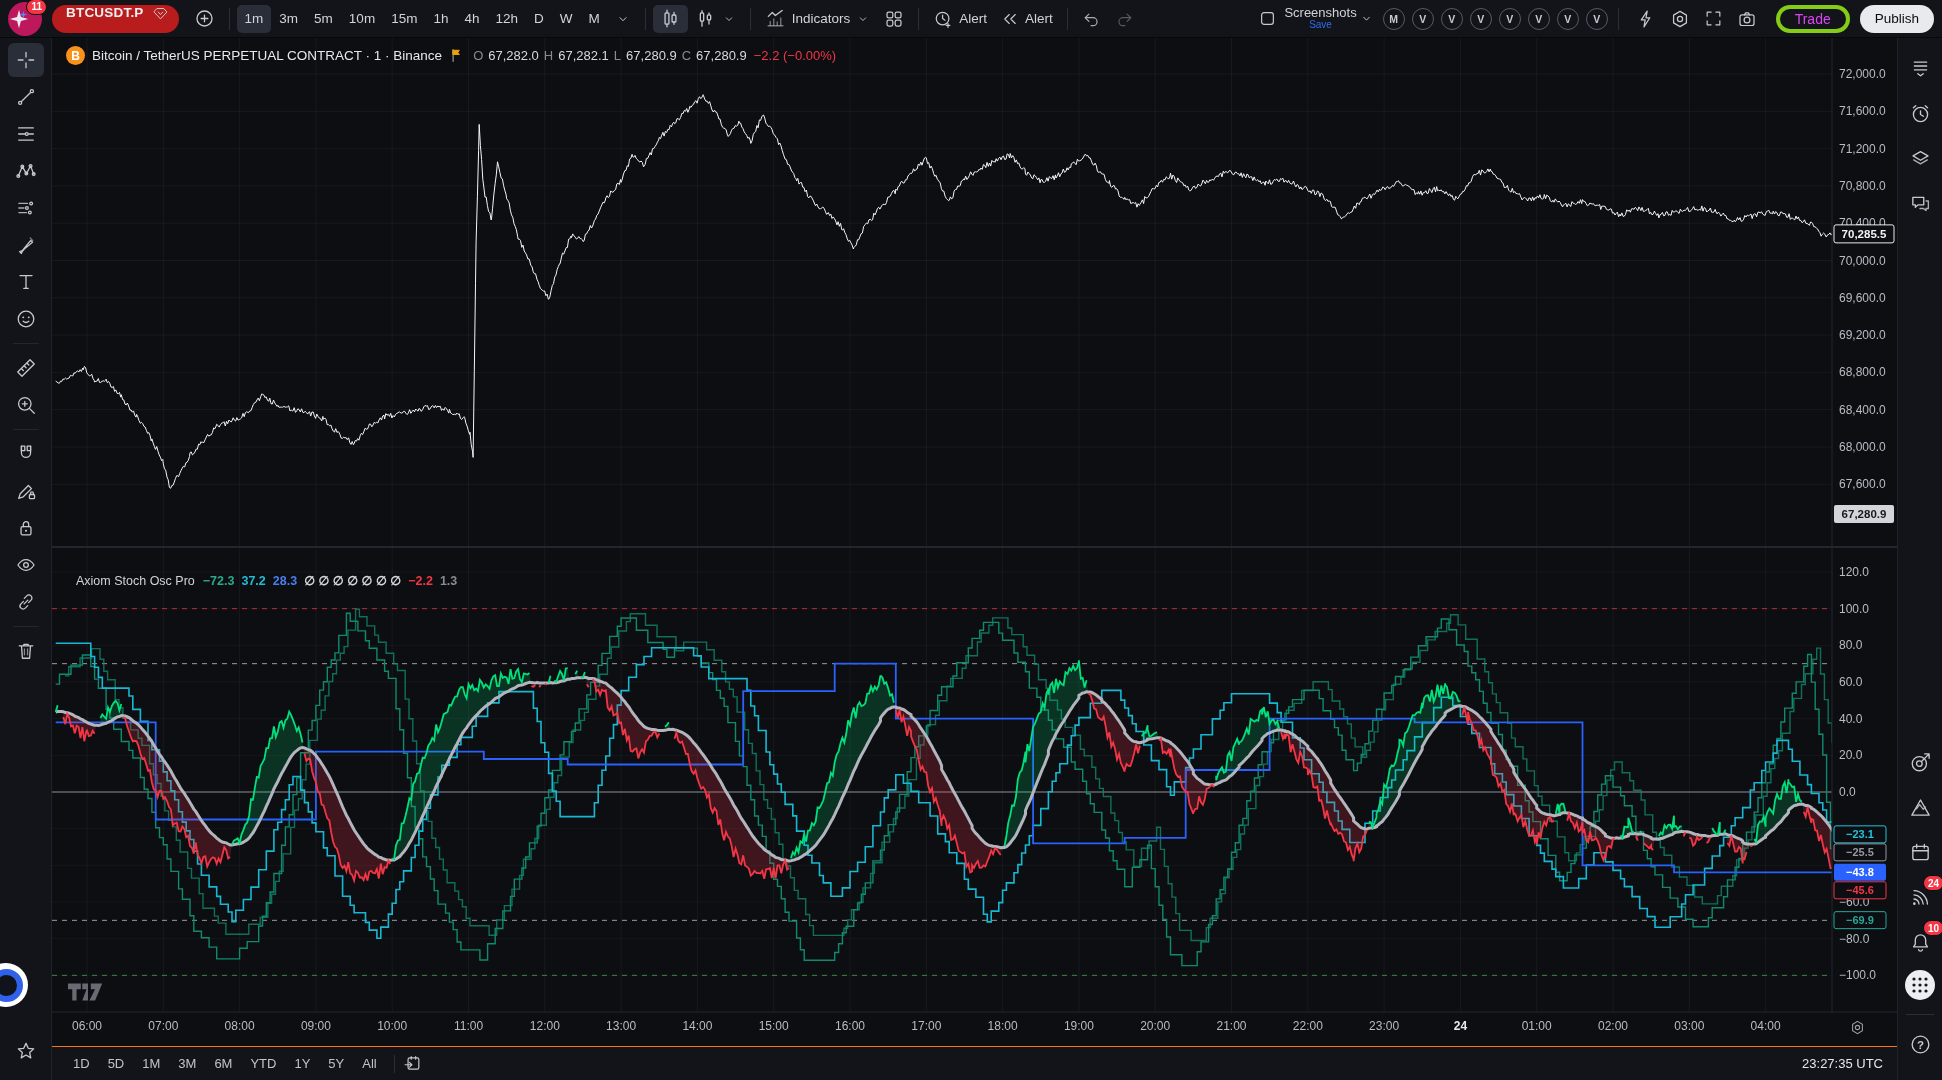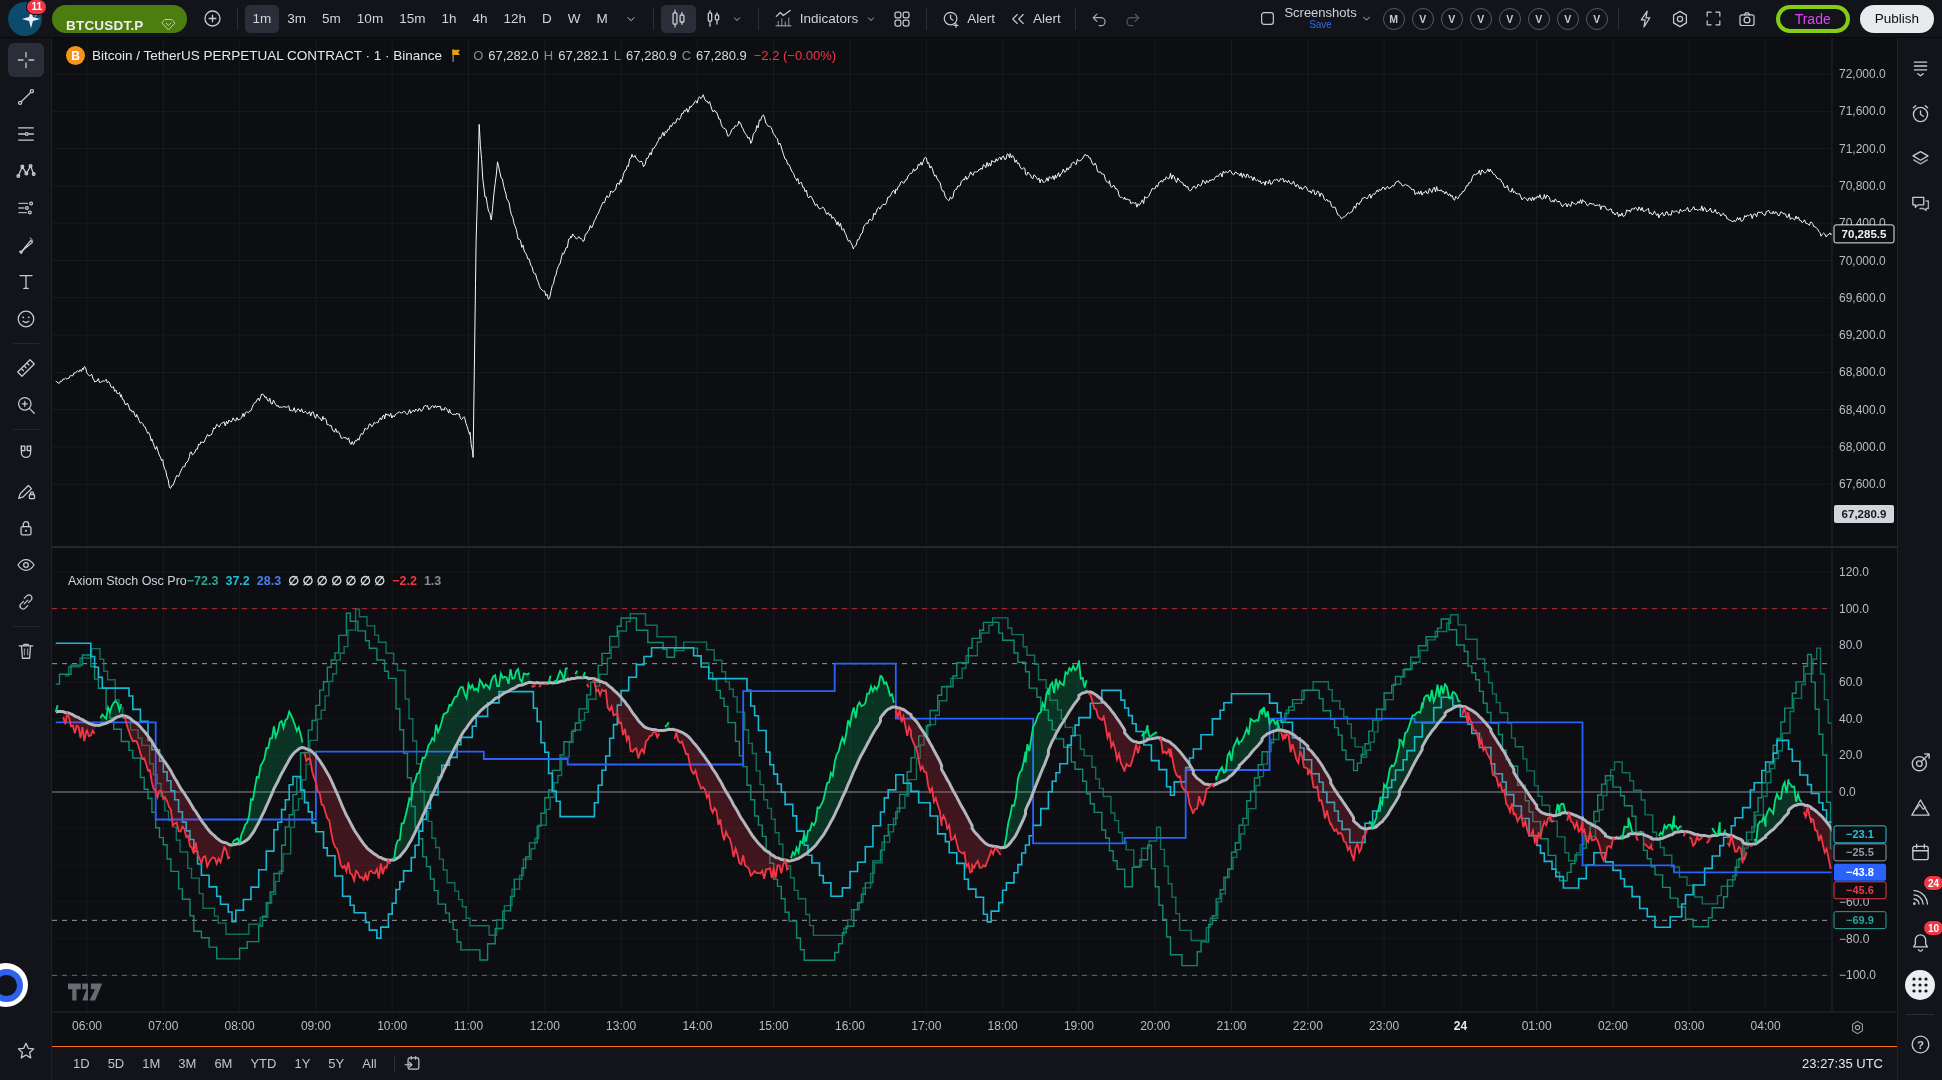--- a/index.html
+++ b/index.html
@@ -9,27 +9,27 @@
   
   #topbar{position:absolute;left:0;top:0;width:1942px;height:38px;background:#131419;
     border-bottom:1px solid #07080a;display:flex;align-items:center;padding:0 8px;z-index:30}
   .grp{display:flex;align-items:flex-end}
   .sep{width:1px;height:22px;background:#2a2e39;margin:0 7px;flex:0 0 auto}
   .tbbtn{height:28px;display:flex;align-items:center;gap:6px;padding:0 7px;border-radius:5px;
     color:#cfd3da;font-size:13.5px;cursor:pointer;white-space:nowrap}
   .tbbtn.sel{background:#2a2e39}
   .ico{display:inline-flex;align-items:center;justify-content:center;color:#c6c9d0}
   .ico svg{display:block}
-  #logo{position:relative;width:34px;height:34px;border-radius:50%;background:#0c4a6e;
-    display:flex;align-items:center;justify-content:flex-end;margin-right:10px;cursor:pointer}
+  #logo{position:relative;width:34px;height:34px;border-radius:50%;background:#be185d;
+    display:flex;align-items:center;justify-content:flex-start;margin-right:10px;cursor:pointer}
   .redbadge{position:absolute;top:-3px;right:-5px;min-width:17px;height:16px;border-radius:9px;
     background:#f23645;color:#fff;font-size:10px;font-weight:700;display:flex;align-items:center;
     justify-content:center;padding:0 4px;border:1px solid #0d0e12}
-  #symbolpill{height:28px;background:#4d7c0f;border-radius:15px;display:flex;align-items:flex-end;
-    gap:16px;padding:0 10px 0 14px;cursor:pointer;margin-right:8px}
+  #symbolpill{height:28px;background:#b91c1c;border-radius:15px;display:flex;align-items:flex-start;
+    gap:8px;padding:0 10px 0 14px;cursor:pointer;margin-right:8px}
   #symbolpill .sym{font-size:13.5px;font-weight:700;color:#eceef2;letter-spacing:.2px}
   .tf{font-weight:500;padding:0 8px}
   .twoline{display:flex;flex-direction:column;align-items:center;line-height:12px;cursor:pointer}
   .twoline .l1{font-size:13px;color:#cfd3da}
   .twoline .l2{font-size:10px;color:#2e6bf0;font-weight:400}
   .circle-av{width:22px;height:22px;border-radius:50%;border:1px solid #565a66;color:#c6c9d0;
     font-size:10.5px;font-weight:700;display:flex;align-items:center;justify-content:center;
     margin-left:7px;cursor:pointer;flex:0 0 auto}
   #tradebtn{height:28px;border-radius:15px;border:4px solid #84cc16;padding:0 15px;font-size:14px;
     color:#d946ef;display:flex;align-items:center;cursor:pointer;margin-left:12px}
@@ -59,21 +59,21 @@
   #chart{position:absolute;left:0;top:0}
   #legend{position:absolute;left:14px;top:8px;display:flex;align-items:center;gap:7px;
     font-size:13.5px;z-index:5;white-space:nowrap}
   #legend .title{color:#e6e8ec}
   .btc{width:19px;height:19px;border-radius:50%;background:#f7931a;color:#fff;font-weight:700;
     font-size:12px;display:flex;align-items:center;justify-content:center}
   .ohlc{display:flex;gap:5px;font-size:13px}
   .ohlc .lt{color:#868b96}
   .ohlc .vl{color:#d5d8de}
   .chg{color:#f23645;font-size:13px}
-  #osclegend{position:absolute;left:16px;top:535px;display:flex;align-items:center;
+  #osclegend{position:absolute;left:24px;top:535px;display:flex;align-items:center;gap:8px;
     font-size:12.5px;z-index:5;white-space:nowrap}
   #osclegend .t{color:#cfd3da}
   #tvmark{position:absolute;left:16px;top:944px;opacity:.85;z-index:4}
   
   #bottombar{position:absolute;left:0;top:1008px;width:1845px;height:34px;background:#131419;
     border-top:1px solid #f97316;display:flex;align-items:center;padding:0 12px;z-index:6}
   .rangebtn{font-size:13px;color:#bfc3cb;padding:4px 9px;border-radius:4px;cursor:pointer}
   #clock{margin-left:auto;font-size:13px;color:#e3e6ec;cursor:pointer;padding-right:2px}
   .bdiv{width:1px;height:18px;background:#2a2e39;margin:0 8px}
   

